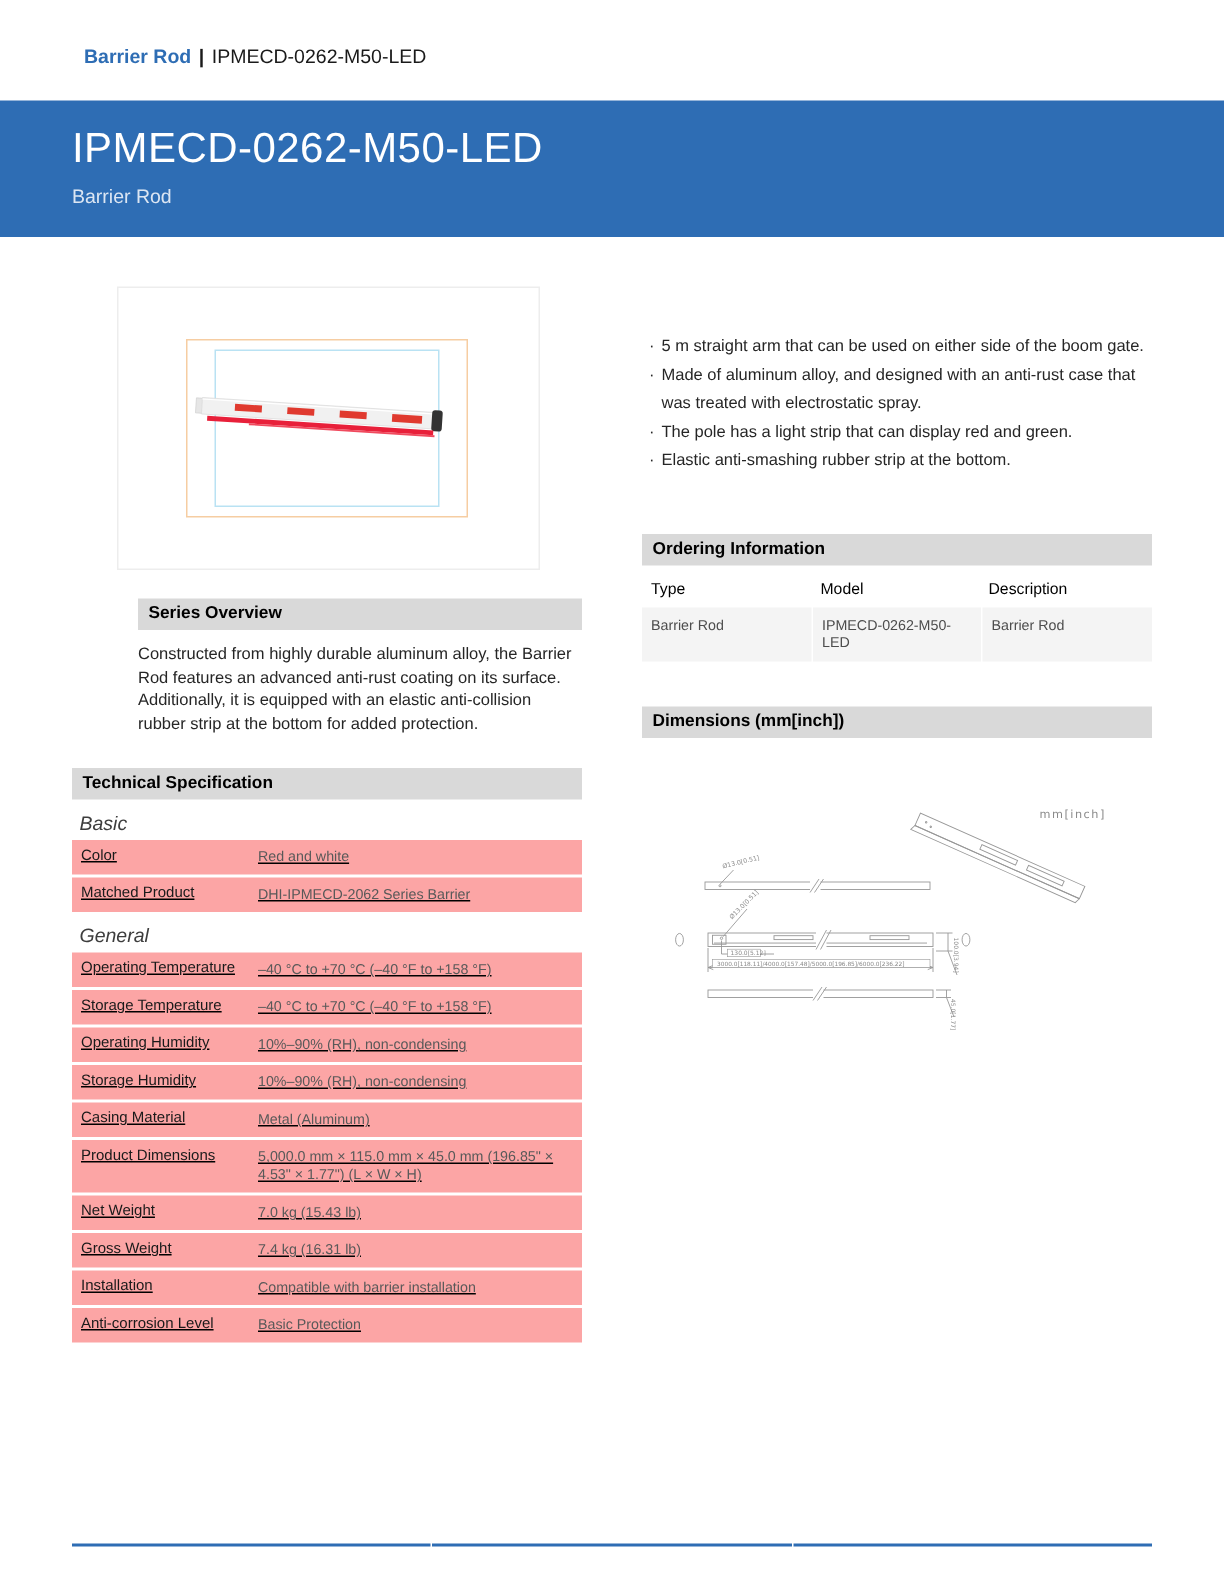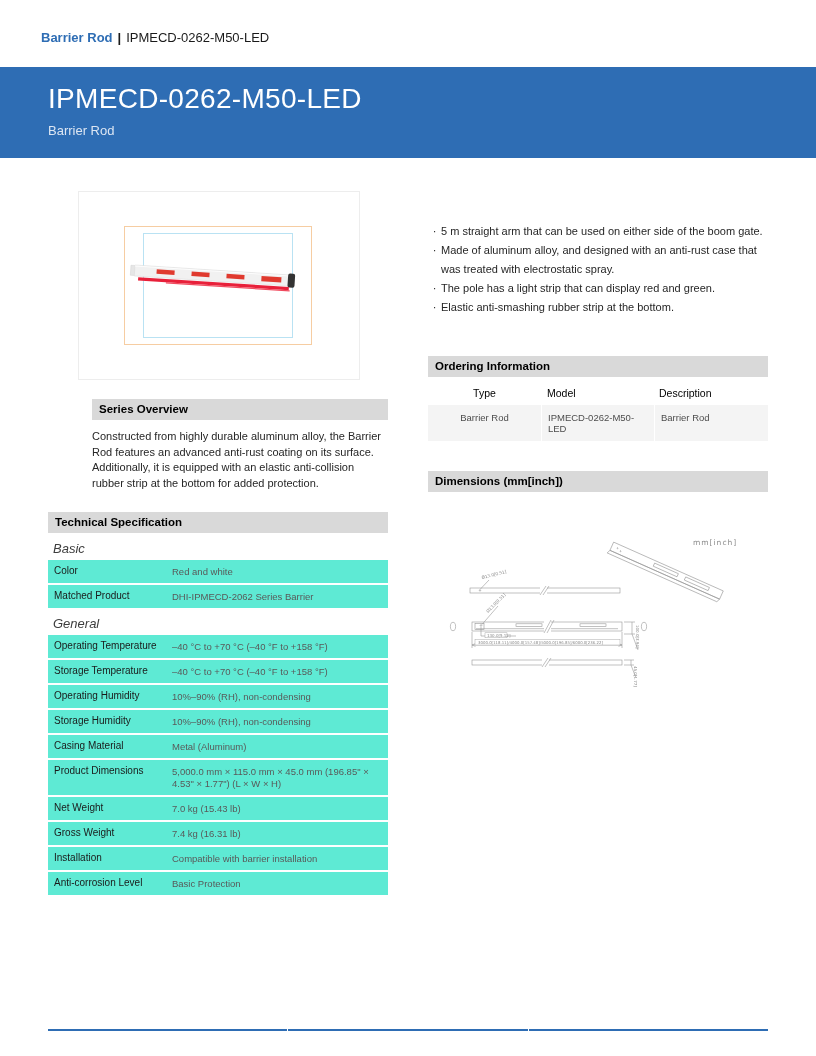--- a/index.html
+++ b/index.html
@@ -1,21 +1,21 @@
 <!DOCTYPE html>
 <html><head>
 <meta charset="utf-8">
 <style>
   * { margin:0; padding:0; box-sizing:border-box; }
   html,body { background:#ffffff; }
   body { font-family:"Liberation Sans", sans-serif; }
   .page { position:relative; width:816px; height:1056px; background:#fff; margin:0 auto; overflow:hidden; }
 
   
-  .crumb { position:absolute; left:41px; top:30px; font-size:13px; color:#1a1a1a;text-align:right; }
+  .crumb { position:absolute; left:56px; top:30px; font-size:13px; color:#1a1a1a;text-align:right; }
   .crumb .cat { color:#2E6DB4; font-weight:bold; }
   .crumb .sep { color:#1a1a1a; font-weight:bold; padding:0 5px; }
 
   
   .banner { position:absolute; left:0; top:67px; width:816px; height:91px; background:#2E6DB4; color:#fff; padding:15px 0 0 48px; }
   .banner h1 { font-size:28px; font-weight:normal; letter-spacing:0.3px; line-height:34px; }
   .banner .sub { font-size:13px; color:#dce6f3; margin-top:7px; }
 
   
   .col-left  { position:absolute; left:48px;  top:191px; width:340px; }
@@ -33,31 +33,31 @@
   .bullets .dot { width:13px; text-align:center; flex:none; color:#262626; }
   .bullets .bt { flex:1; }
 
   
   .secbar { background:#d9d9d9; font-size:11.5px; font-weight:bold; color:#000; padding:4px 7px; height:21px; line-height:13px; }
 
   .overview-p { margin-top:9px; font-size:11px; line-height:15.5px; color:#262626; }
 
   .spec { margin-top:21px; }
   .grp-h { font-size:13px; color:#3d3d3d; font-weight:normal; margin:8px 0 4px 5px;font-style:italic; }
-  .row { display:flex; background:#5eead4; margin-bottom:2px; }
+  .row { display:flex; background:#fca5a5; margin-bottom:2px;text-decoration:underline; }
   .row .lb { flex:none; width:122px; padding:5px 2px 5px 6px; font-size:10px; color:#1a1a1a; line-height:12px; }
   .row .vl { flex:1; padding:6px 6px 5px 2px; font-size:9.5px; color:#595959; line-height:12px; }
 
   
   .ord { margin-top:3px; }
   .ord-head { display:flex; }
   .ord-head .c { font-size:10.5px; color:#000; padding:7px 6px 6px 6px; }
   .ord-row { display:flex; }
   .ord-row .c { font-size:9.5px; color:#4d4d4d; background:#f4f4f4; padding:7px 6px; margin-right:1px; }
-  .c1 { width:113px; flex:none;text-align:center; }
+  .c1 { width:113px; flex:none; }
   .c2 { width:112px; flex:none; }
   .c3 { flex:1; }
   .ord-row .c3 { margin-right:0; }
 
   .dim-sec { margin-top:30px; }
   .dim-svg { margin-top:20px; display:block; }
 
   
   .footer-line { position:absolute; left:48px; top:1029px; width:720px; height:2px; display:flex; }
   .footer-line span { flex:1; background:#2E6DB4; margin-right:1px; }

